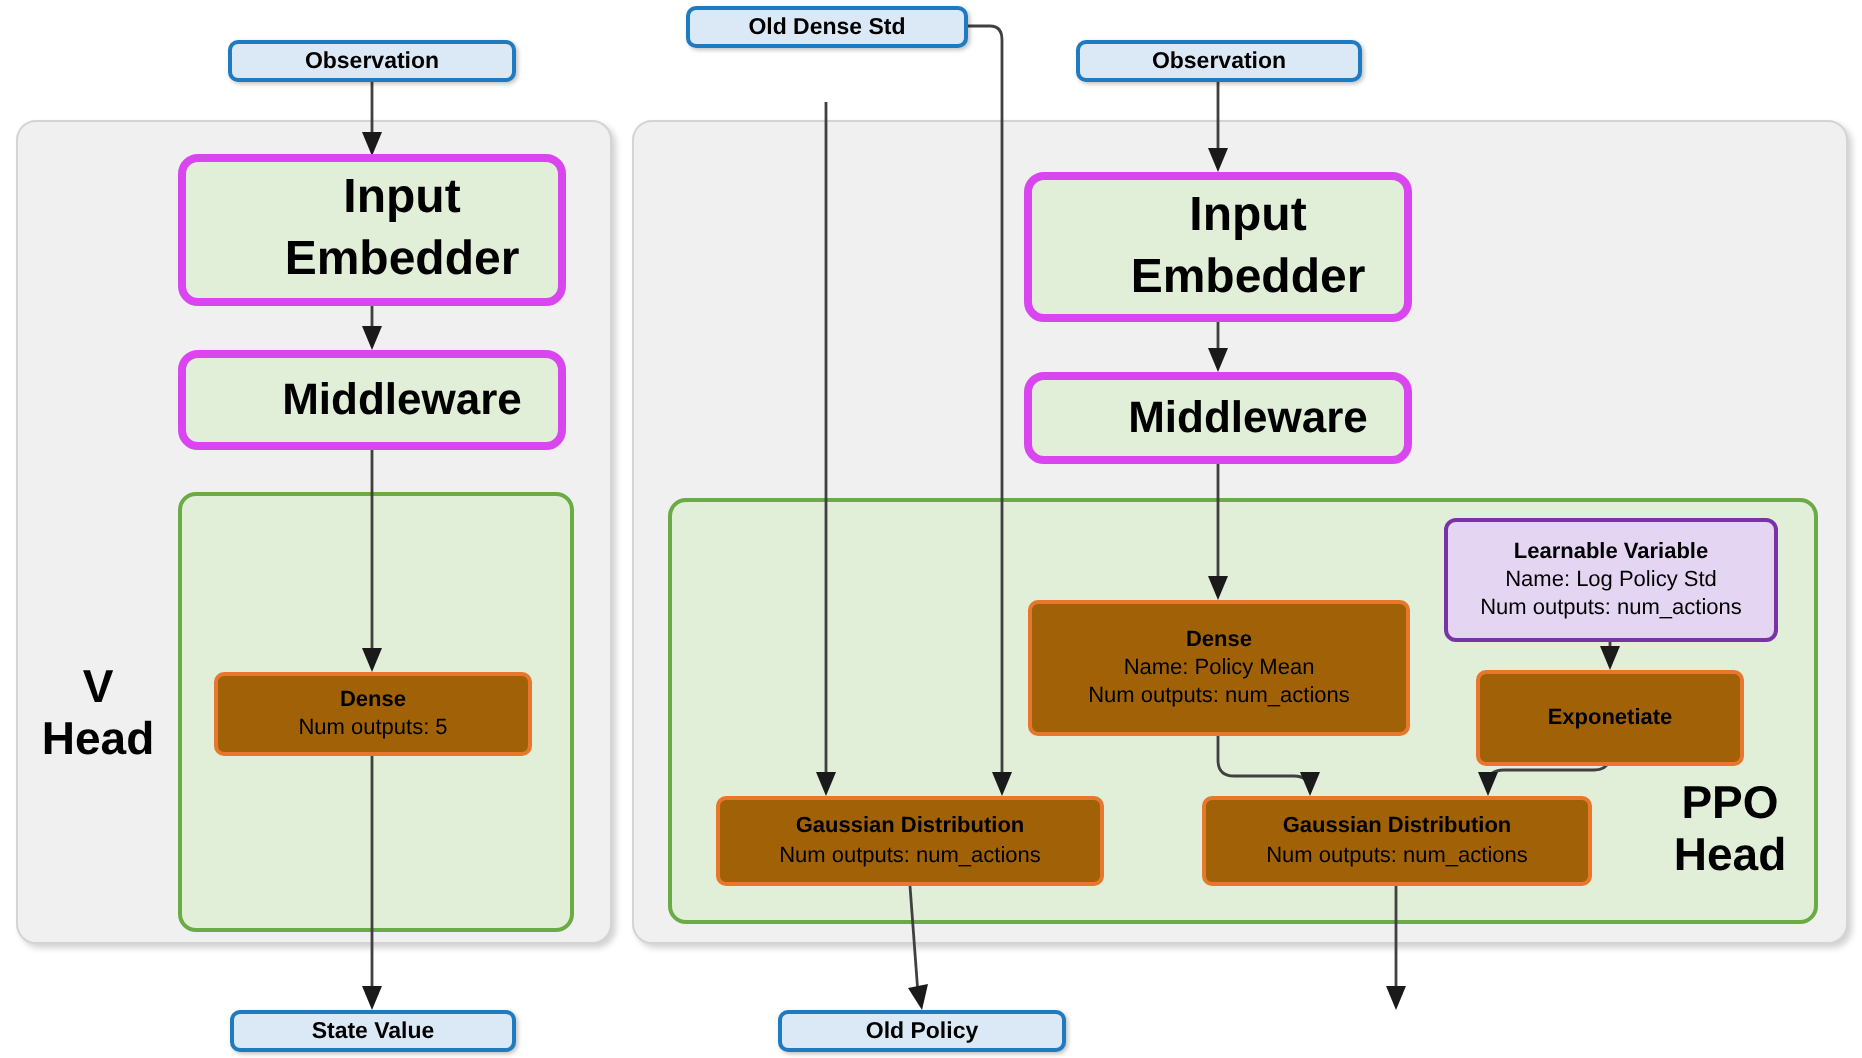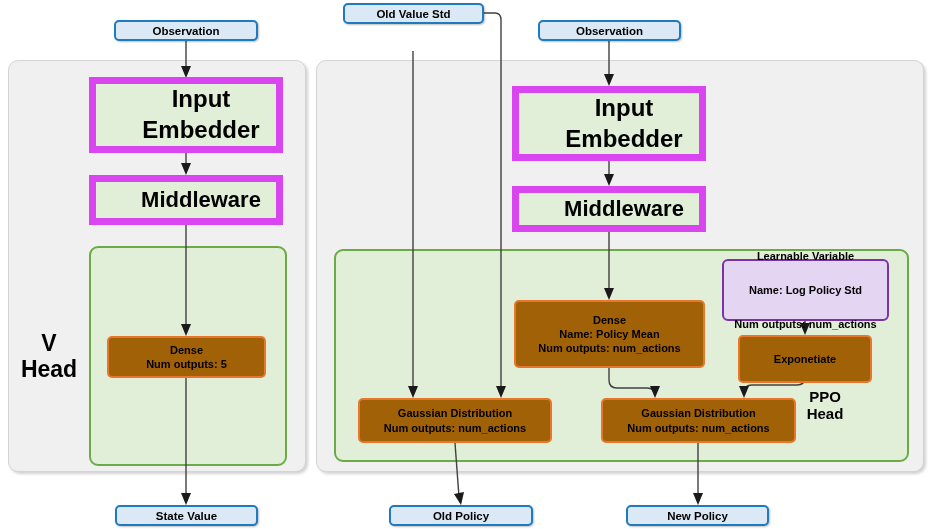--- a/index.html
+++ b/index.html
@@ -17,40 +17,40 @@
     border-radius:9px;
   }
 
   
   .node{
     position:absolute;box-sizing:border-box;display:flex;
     flex-direction:column;align-items:center;justify-content:center;
     text-align:center;line-height:1.28;
   }
   .green-node{
-    background:#e1eed8;border:7px solid #d946ef;border-radius:0;
+    background:#e1eed8;border:4px solid #d946ef;border-radius:10px;
     font-weight:bold;color:#000;padding-left:30px;
   }
   .orange-node{
     background:#a16207;border:2px solid #e8772e;border-radius:5px;
     color:#000;font-size:11px;
   }
   .purple-node{
     background:#e4d5f2;border:2px solid #7a32a8;border-radius:6px;
-    color:#000;font-size:11px;gap:20px;
+    color:#000;font-size:11px;
   }
   .blue-node{
     position:absolute;box-sizing:border-box;
     background:#dbe9f7;border:2px solid #1f7bc1;border-radius:5px;
     display:flex;align-items:center;justify-content:center;
     font-size:11.5px;font-weight:bold;color:#000;
     box-shadow:1px 1px 2px rgba(0,0,0,.25);
   }
   .node-title{font-weight:bold;}
-  .node-sub{font-weight:bold;}
+  .node-sub{font-weight:normal;}
 
   .head-label{
     position:absolute;font-weight:bold;color:#000;text-align:center;
     line-height:1.15;
   }
 
   
   svg.edges{position:absolute;left:0;top:0;width:931px;height:529px;
             pointer-events:none;}
   .edge{fill:none;stroke:#404040;stroke-width:1.4;}
@@ -113,39 +113,36 @@
 
     <path class="edge" d="M698,443 L698,497"></path>
     <polygon class="arrowhead" points="698,505 693,493 703,493"></polygon>
   </svg>
 
   <div class="blue-node" style="left:114px;top:20px;width:144px;height:21px;">
     <span>Observation</span>
   </div>
 
   <div class="blue-node" style="left:343px;top:3px;width:141px;height:21px;">
-    <span>Old Value Std</span>
+    <span>Old Dense Std</span>
   </div>
 
 
   <div class="blue-node" style="left:538px;top:20px;width:143px;height:21px;">
     <span>Observation</span>
   </div>
 
   <div class="blue-node" style="left:115px;top:505px;width:143px;height:21px;">
     <span>State Value</span>
   </div>
 
   <div class="blue-node" style="left:389px;top:505px;width:144px;height:21px;">
     <span>Old Policy</span>
   </div>
 
-  <div class="blue-node" style="left:626px;top:505px;width:143px;height:21px;">
-    <span>New Policy</span>
-  </div>
 
   <div class="node green-node" style="left:89px;top:77px;width:194px;height:76px;font-size:24px;">
     <span>Input Embedder</span>
   </div>
 
   <div class="node green-node" style="left:89px;top:175px;width:194px;height:50px;font-size:22px;">
     <span>Middleware</span>
   </div>
 
   <div class="node orange-node" style="left:107px;top:336px;width:159px;height:42px;">
@@ -185,18 +182,18 @@
   <div class="node orange-node" style="left:358px;top:398px;width:194px;height:45px;">
     <span class="node-title">Gaussian Distribution</span>
     <span class="node-sub">Num outputs: num_actions</span>
   </div>
 
   <div class="node orange-node" style="left:601px;top:398px;width:195px;height:45px;">
     <span class="node-title">Gaussian Distribution</span>
     <span class="node-sub">Num outputs: num_actions</span>
   </div>
 
-  <div class="head-label" style="left:780px;top:388px;width:90px;font-size:15px;">
+  <div class="head-label" style="left:820px;top:388px;width:90px;font-size:23px;">
     <div>PPO</div>
     <div>Head</div>
   </div>
 
 </div>
 
 </body></html>

